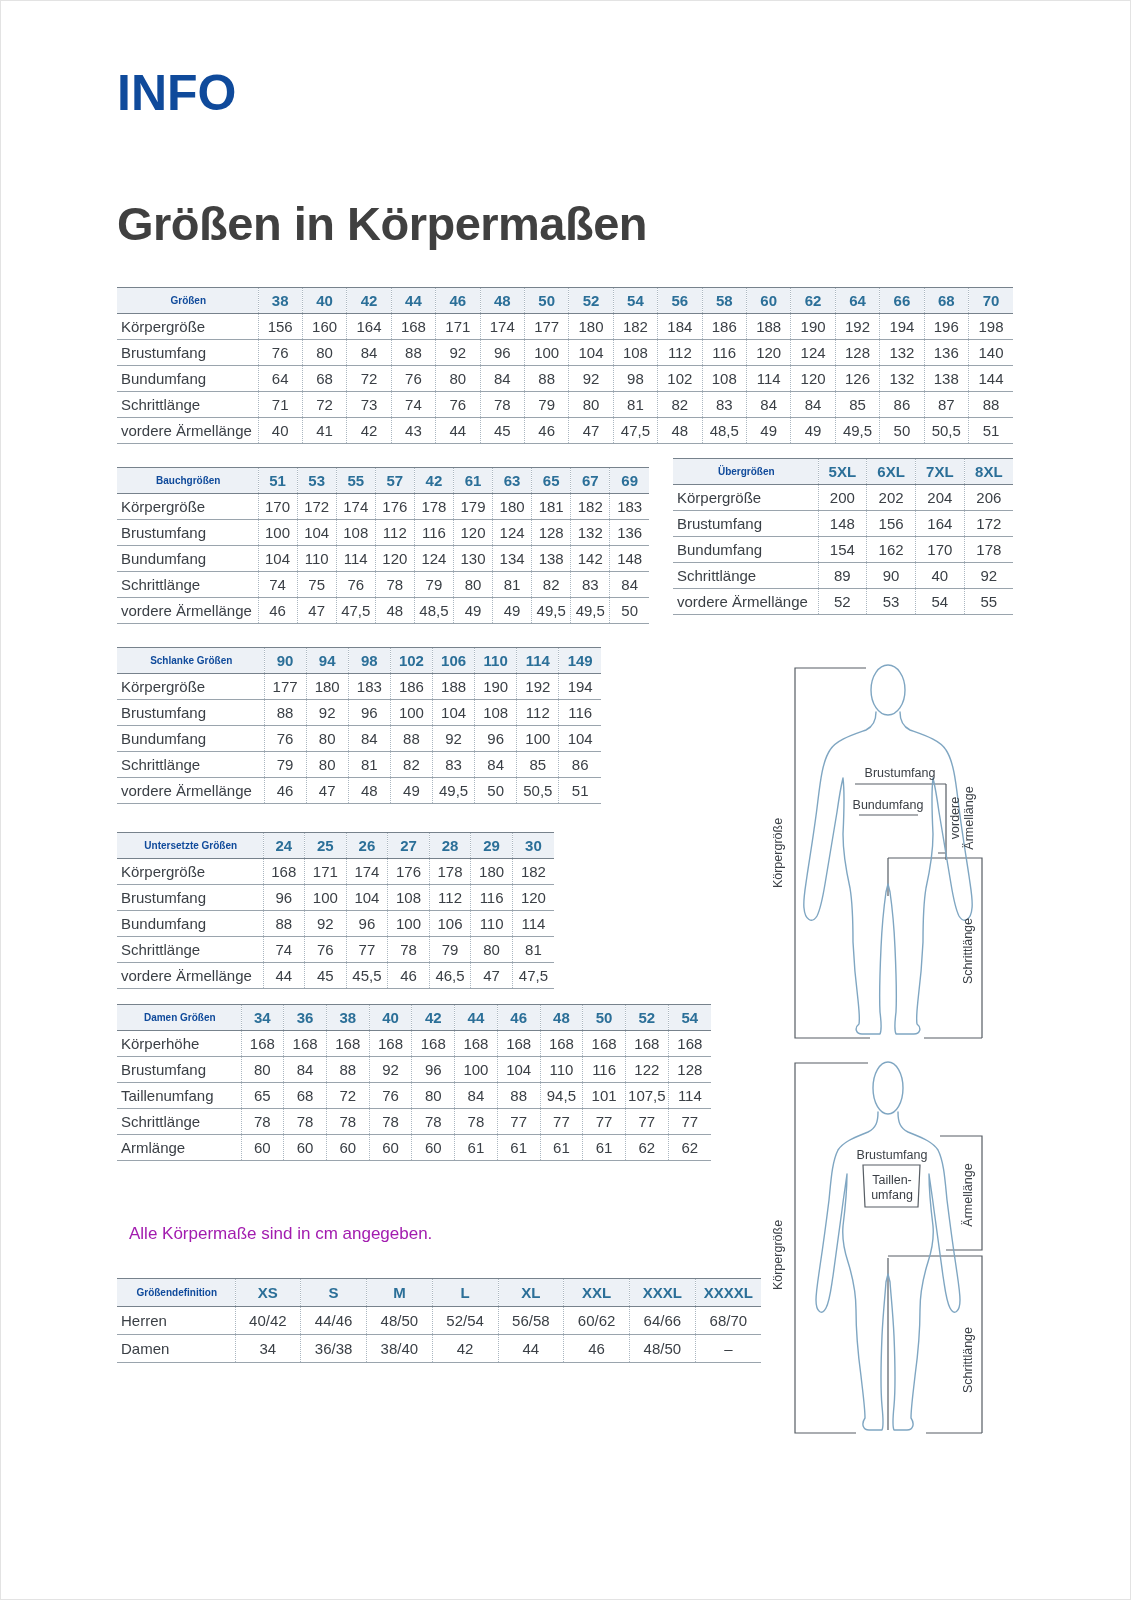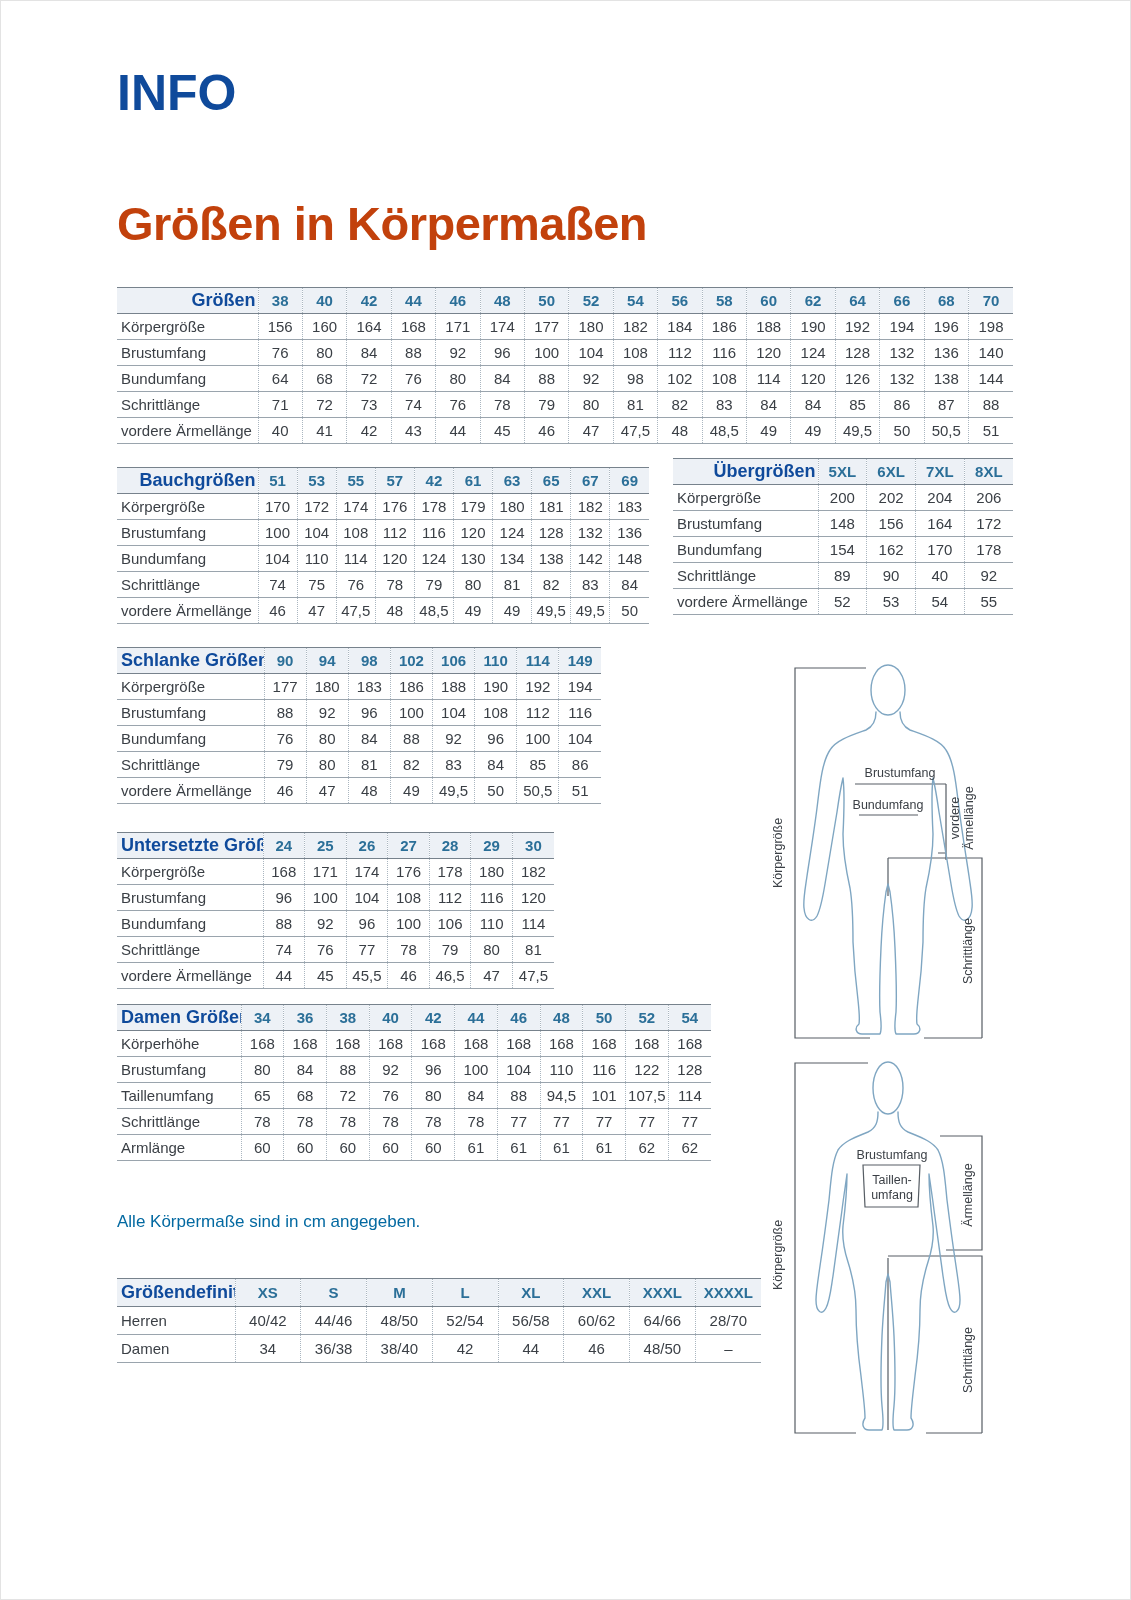--- a/index.html
+++ b/index.html
@@ -12,21 +12,21 @@
     overflow:hidden;
     box-shadow:inset 0 0 0 1px #e3e3e3;
     text-decoration:underline;
   }
   .kicker{
     position:absolute;left:117px;top:64px;
     font-size:50px;font-weight:bold;color:#0f4a9b;letter-spacing:0px;
   }
   .title{
     position:absolute;left:117px;top:196px;margin:0;
-    font-size:47px;font-weight:bold;color:#c2410c;letter-spacing:-0.5px;
+    font-size:47px;font-weight:bold;color:#404040;letter-spacing:-0.5px;
   }
   .tbl-host{position:absolute;}
   #tbl-groessen{left:117px;top:287px;width:896px;}
   #tbl-bauchgroessen{left:117px;top:467px;width:532px;}
   #tbl-uebergroessen{left:673px;top:458px;width:340px;}
   #tbl-schlanke{left:117px;top:647px;width:484px;}
   #tbl-untersetzte{left:117px;top:832px;width:437px;}
   #tbl-damen{left:117px;top:1004px;width:594px;}
   #tbl-definition{left:117px;top:1278px;width:644px;}
 
@@ -36,39 +36,39 @@
   }
   table.sizes th, table.sizes td{
     height:25px;padding:0 2px;text-align:center;vertical-align:middle;
     overflow:hidden;white-space:nowrap;
   }
   table.sizes thead th{
     background:#edf1f6;font-weight:bold;color:#2b6f98;
     border-top:1px solid #77828c;border-bottom:1px solid #77828c;
   }
   table.sizes thead th.rowlabel{
-    color:#0f4a9b;text-align:right;padding-left:4px;font-size:18px;
+    color:#0f4a9b;text-align:center;padding-left:4px;font-size:10px;
   }
   table.sizes tbody td{
     border-bottom:1px solid #9aa4ad;color:#3a3f45;
   }
   table.sizes tbody td.rowlabel{text-align:left;padding-left:4px;}
   table.sizes td + td, table.sizes th + th{border-left:1px dotted #aab6c0;}
   #tbl-definition table.sizes th, #tbl-definition table.sizes td{height:27px;}
 
   col.c-label{width:141px;}
   #tbl-uebergroessen col.c-label{width:145px;}
   #tbl-schlanke col.c-label{width:147px;}
   #tbl-untersetzte col.c-label{width:146px;}
   #tbl-damen col.c-label{width:124px;}
   #tbl-definition col.c-label{width:118px;}
 
   .note{
-    position:absolute;left:117px;top:1212px;margin:0;
-    font-size:17px;color:#0369a1;
+    position:absolute;left:117px;top:1212px;margin:12px;
+    font-size:17px;color:#a21caf;
   }
   .diagram{position:absolute;}
   #diagram-male{left:756px;top:646px;}
   #diagram-female{left:756px;top:1040px;}
   .diagram svg{display:block;}
   .fig-outline{fill:none;stroke:#7fa6c2;stroke-width:1.4;stroke-linejoin:round;stroke-linecap:round;}
   .meas{fill:none;stroke:#565d64;stroke-width:1.2;}
   .dlabel{font-family:"Liberation Sans",sans-serif;font-size:12.5px;fill:#3a3f45;}
 </style>
 </head>
@@ -684,21 +684,21 @@
         <tbody>
           <tr>
             <td class="rowlabel">Herren</td>
             <td>40/42</td>
             <td>44/46</td>
             <td>48/50</td>
             <td>52/54</td>
             <td>56/58</td>
             <td>60/62</td>
             <td>64/66</td>
-            <td>28/70</td>
+            <td>68/70</td>
           </tr>
           <tr>
             <td class="rowlabel">Damen</td>
             <td>34</td>
             <td>36/38</td>
             <td>38/40</td>
             <td>42</td>
             <td>44</td>
             <td>46</td>
             <td>48/50</td>

